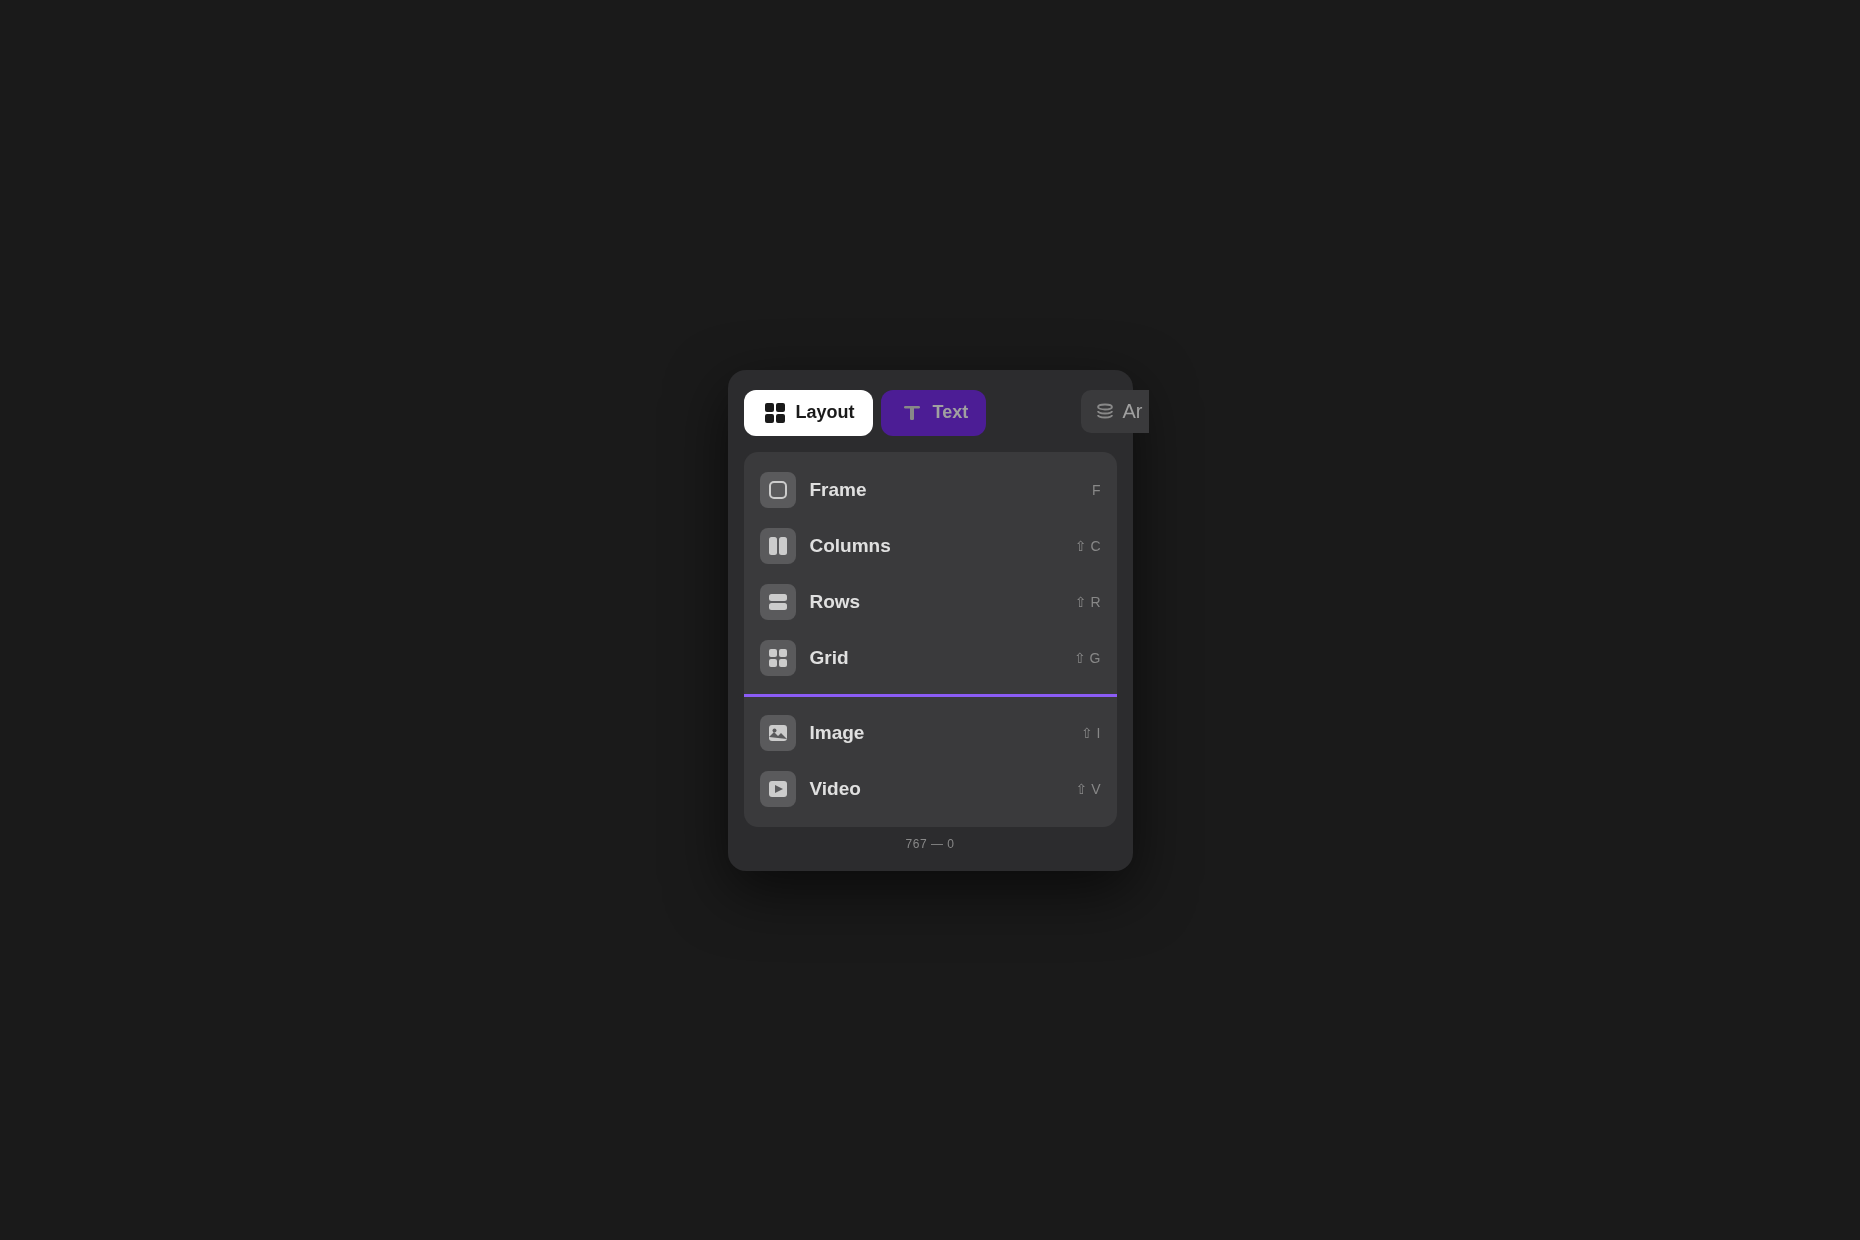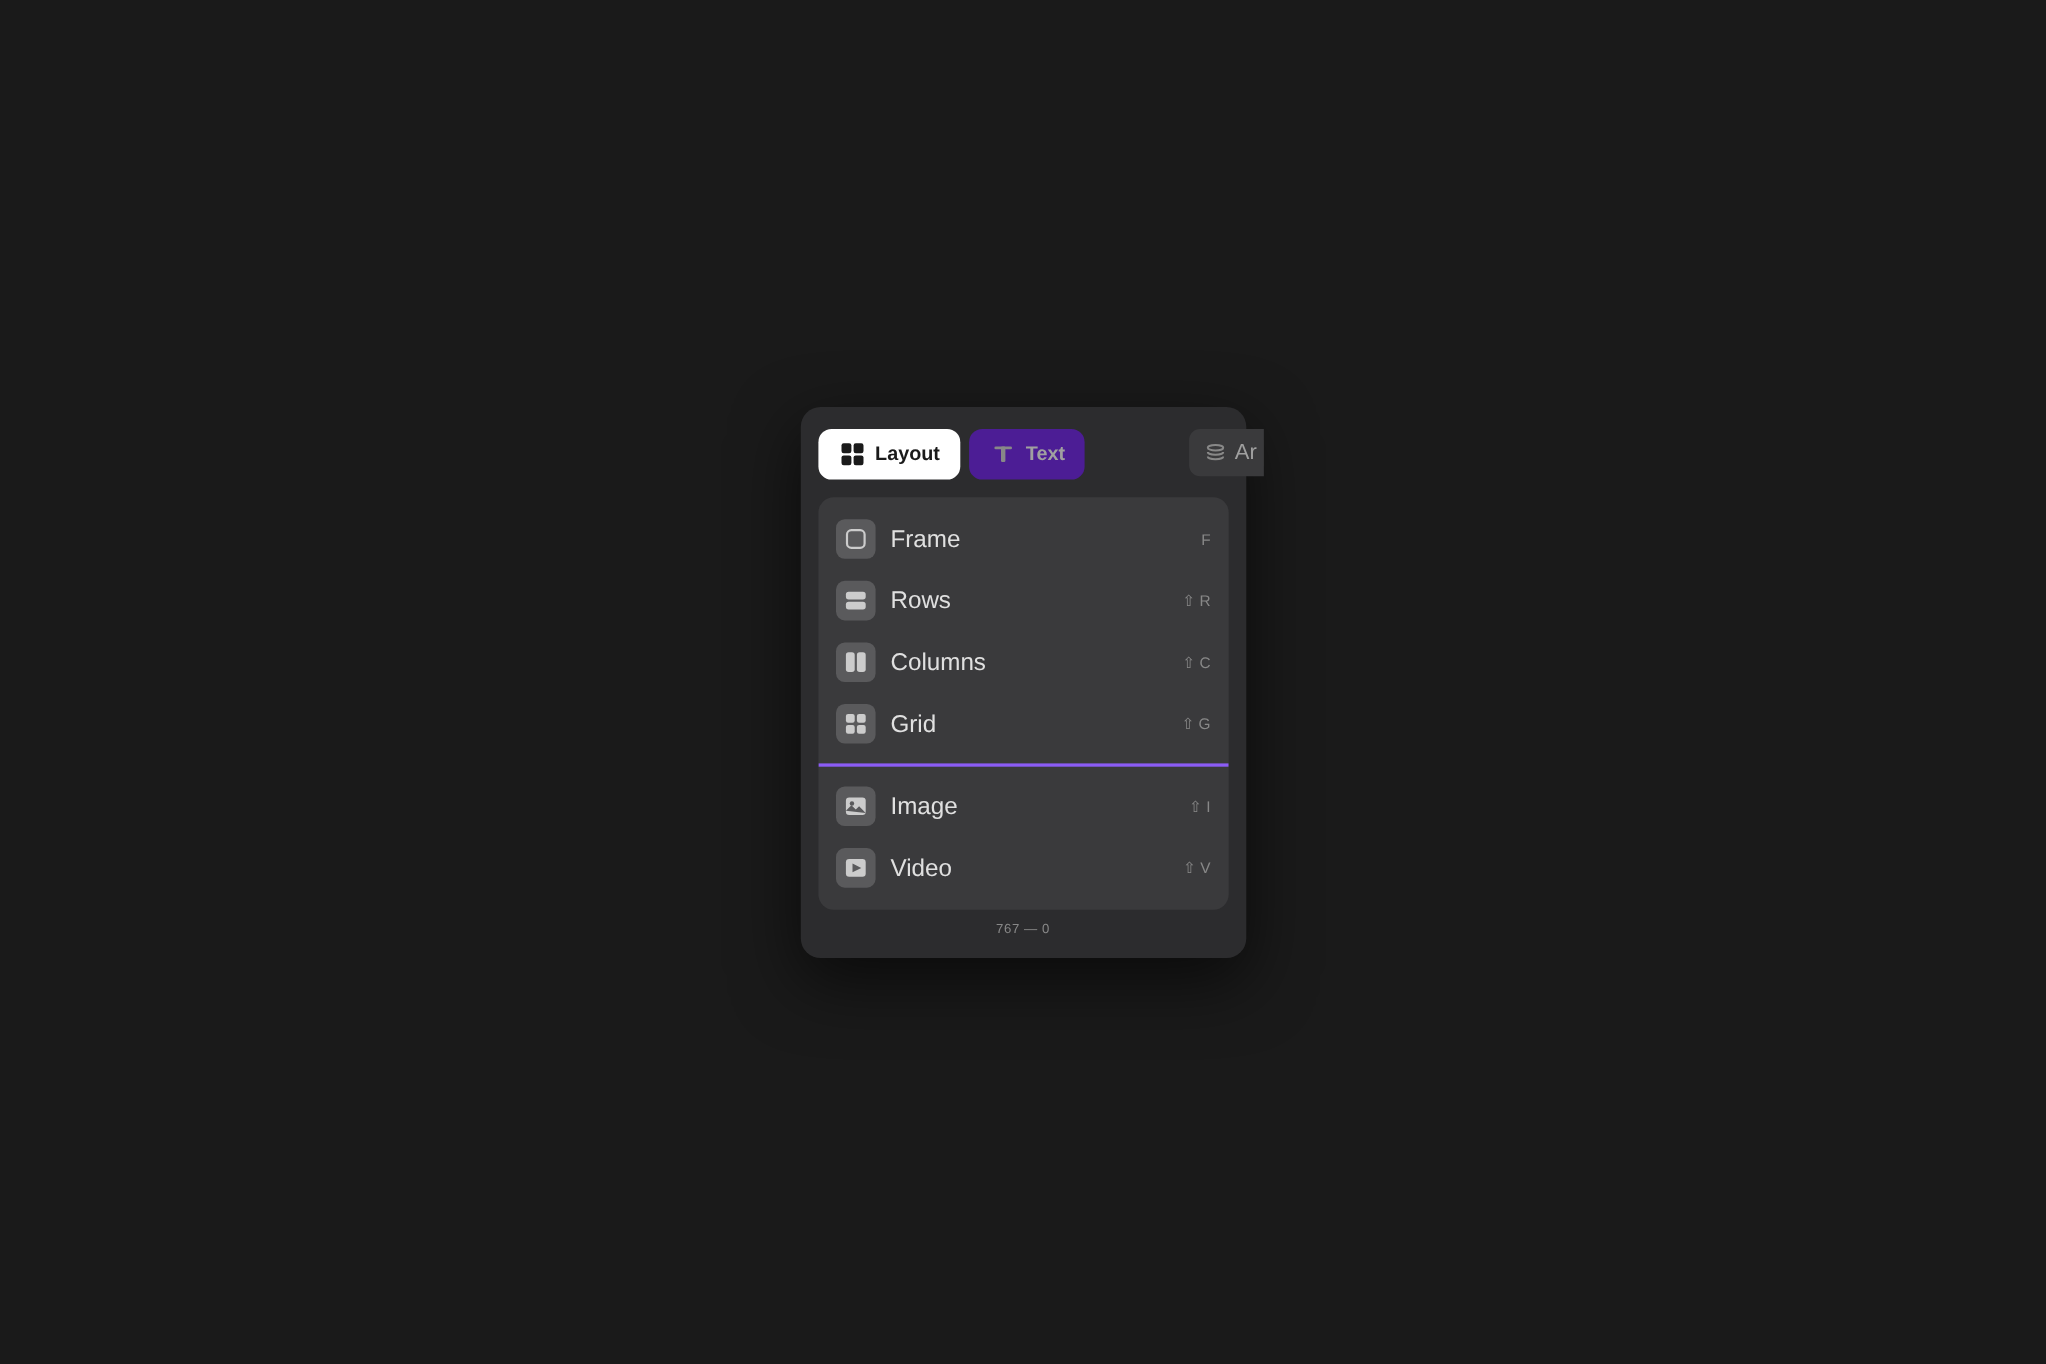--- a/index.html
+++ b/index.html
@@ -97,22 +97,22 @@
       height: 36px;
       border-radius: 8px;
       background: #5a5a5c;
       display: flex;
       align-items: center;
       justify-content: center;
       flex-shrink: 0;
     }
 
     .menu-item-label {
-      font-size: 22px;
-      font-weight: 400;
+      font-size: 19px;
+      font-weight: 700;
       color: #e0e0e0;
       flex: 1;
     }
 
     .menu-item-shortcut {
       font-size: 14px;
       color: #888888;
       font-weight: 400;
       margin-left: auto;
     }
@@ -184,37 +184,37 @@
             <rect x="3" y="3" width="16" height="16" rx="4" fill="none" stroke="#cccccc" stroke-width="2"></rect>
           </svg>
         </div>
         <span class="menu-item-label">Frame</span>
         <span class="menu-item-shortcut">F</span>
       </div>
 
       <div class="menu-item">
         <div class="menu-item-icon">
           <svg width="22" height="22" viewBox="0 0 22 22" fill="none">
+            <rect x="2" y="2" width="8" height="18" rx="2.5" fill="#cccccc"></rect>
+            <rect x="12" y="2" width="8" height="18" rx="2.5" fill="#cccccc"></rect>
+          </svg>
+        </div>
+        <span class="menu-item-label">Columns</span>
+        <span class="menu-item-shortcut">⇧ C</span>
+      </div>
+
+      <div class="menu-item">
+        <div class="menu-item-icon">
+          <svg width="22" height="22" viewBox="0 0 22 22" fill="none">
             <rect x="2" y="3" width="18" height="7" rx="2.5" fill="#cccccc"></rect>
             <rect x="2" y="12" width="18" height="7" rx="2.5" fill="#cccccc"></rect>
           </svg>
         </div>
         <span class="menu-item-label">Rows</span>
         <span class="menu-item-shortcut">⇧ R</span>
-      </div>
-
-      <div class="menu-item">
-        <div class="menu-item-icon">
-          <svg width="22" height="22" viewBox="0 0 22 22" fill="none">
-            <rect x="2" y="2" width="8" height="18" rx="2.5" fill="#cccccc"></rect>
-            <rect x="12" y="2" width="8" height="18" rx="2.5" fill="#cccccc"></rect>
-          </svg>
-        </div>
-        <span class="menu-item-label">Columns</span>
-        <span class="menu-item-shortcut">⇧ C</span>
       </div>
 
       <div class="menu-item">
         <div class="menu-item-icon">
           <svg width="22" height="22" viewBox="0 0 22 22" fill="none">
             <rect x="2" y="2" width="8" height="8" rx="2" fill="#cccccc"></rect>
             <rect x="12" y="2" width="8" height="8" rx="2" fill="#cccccc"></rect>
             <rect x="2" y="12" width="8" height="8" rx="2" fill="#cccccc"></rect>
             <rect x="12" y="12" width="8" height="8" rx="2" fill="#cccccc"></rect>
           </svg>

